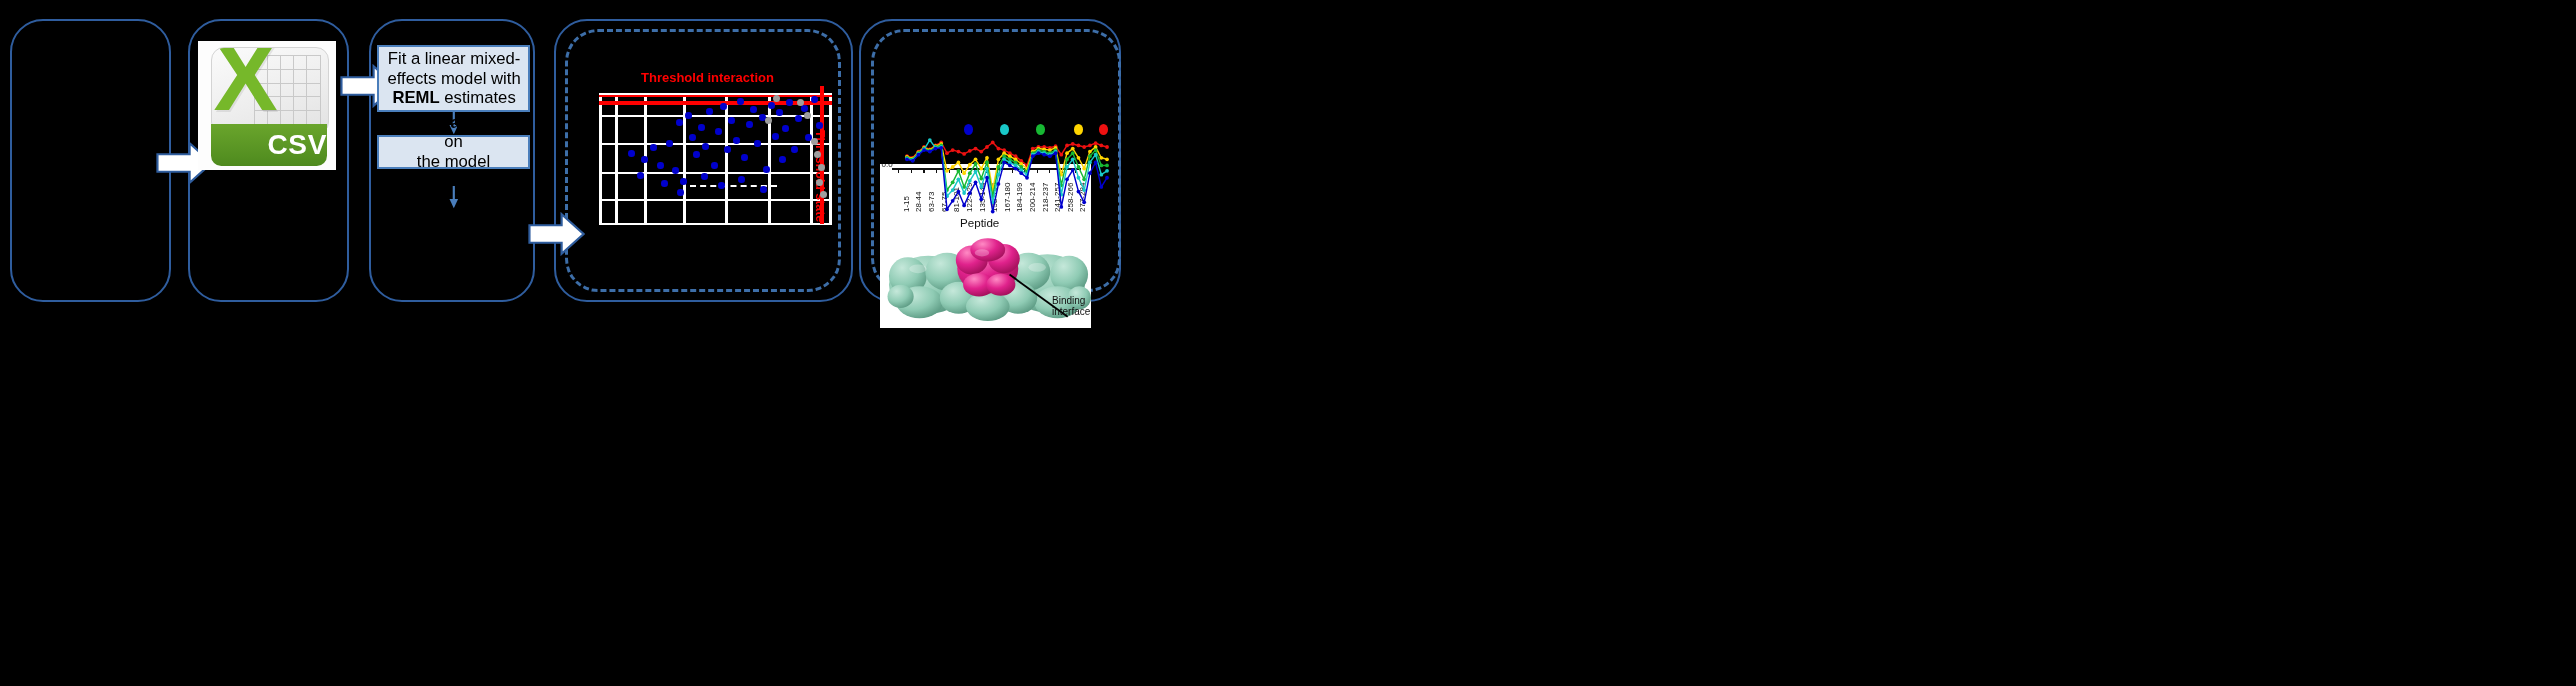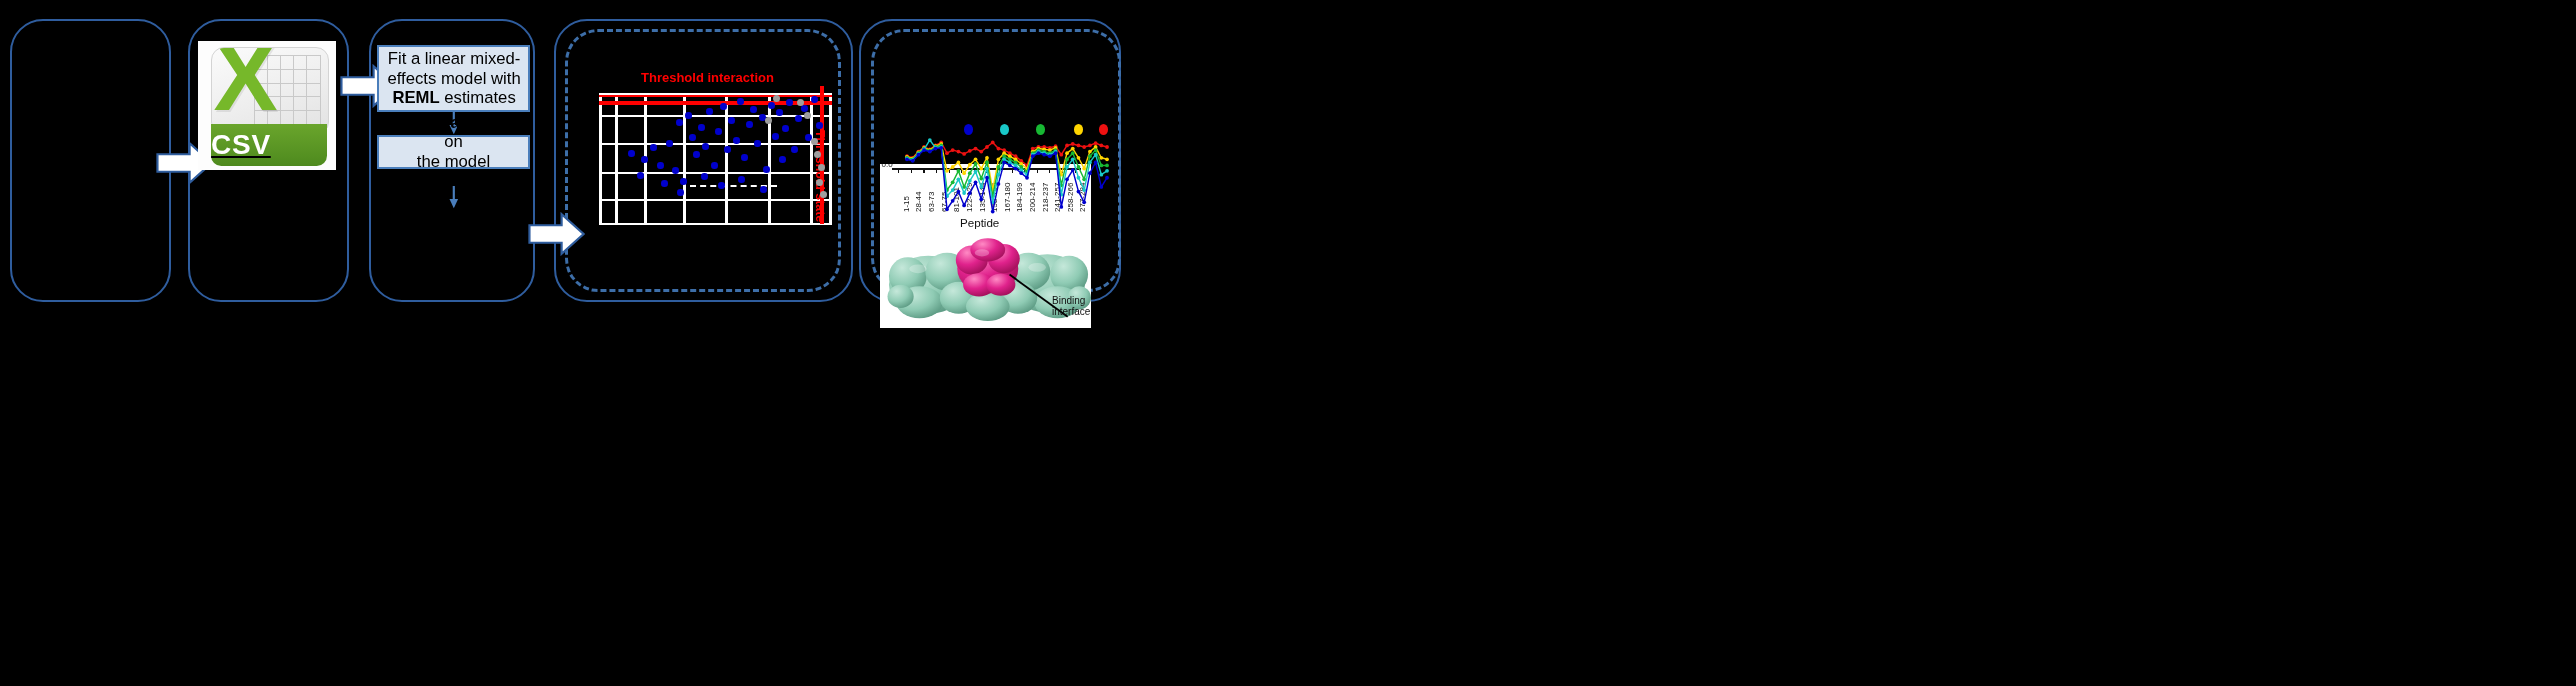--- a/index.html
+++ b/index.html
@@ -29,21 +29,21 @@
   .csvcard{position:absolute;left:19px;top:8.7px;width:278px;height:115px;
            background:linear-gradient(160deg,#fbfbfb 0%,#eeeeee 55%,#e2e2e2 100%);
            border-radius:13px;border:0.7px solid #d4d4d4;overflow:hidden;}
   .csvgrid{position:absolute;left:110px;top:16px;width:154px;height:92px;}
   .csvgrid i{position:absolute;background:#c9c9c9;}
   .csvx{position:absolute;left:7.3px;top:-7.3px;font-size:124px;font-weight:bold;color:#76b82a;
         font-family:"Liberation Sans",sans-serif;line-height:1;
         text-shadow:1.5px 1.5px 0 rgba(0,0,0,.08);}
   .csvband{position:absolute;left:19px;top:81px;width:278px;height:45px;
            background:linear-gradient(180deg,#6aa52c 0%,#4e8a1e 100%);
-           border-radius:0 0 13px 13px;display:flex;align-items:center;justify-content:flex-start;text-decoration:underline;}
+           border-radius:0 0 13px 13px;display:flex;align-items:center;justify-content:flex-end;}
   .csvband span{color:#fff;font-size:32px;font-weight:bold;letter-spacing:0.7px;}
 
   
   .scatterwrap{position:absolute;font-weight:bold;}
   .gridline{position:absolute;background:#ffffff;}
   .thr-h{position:absolute;background:#ff0000;height:4.4px;}
   .thr-v{position:absolute;background:#ff0000;width:4.4px;}
   .lbl-thr-int{position:absolute;color:#ff0000;font-size:17.4px;white-space:nowrap;}
   .lbl-thr-state{position:absolute;color:#ff0000;font-size:16.7px;white-space:nowrap;
                  transform:rotate(90deg);transform-origin:left top;}

